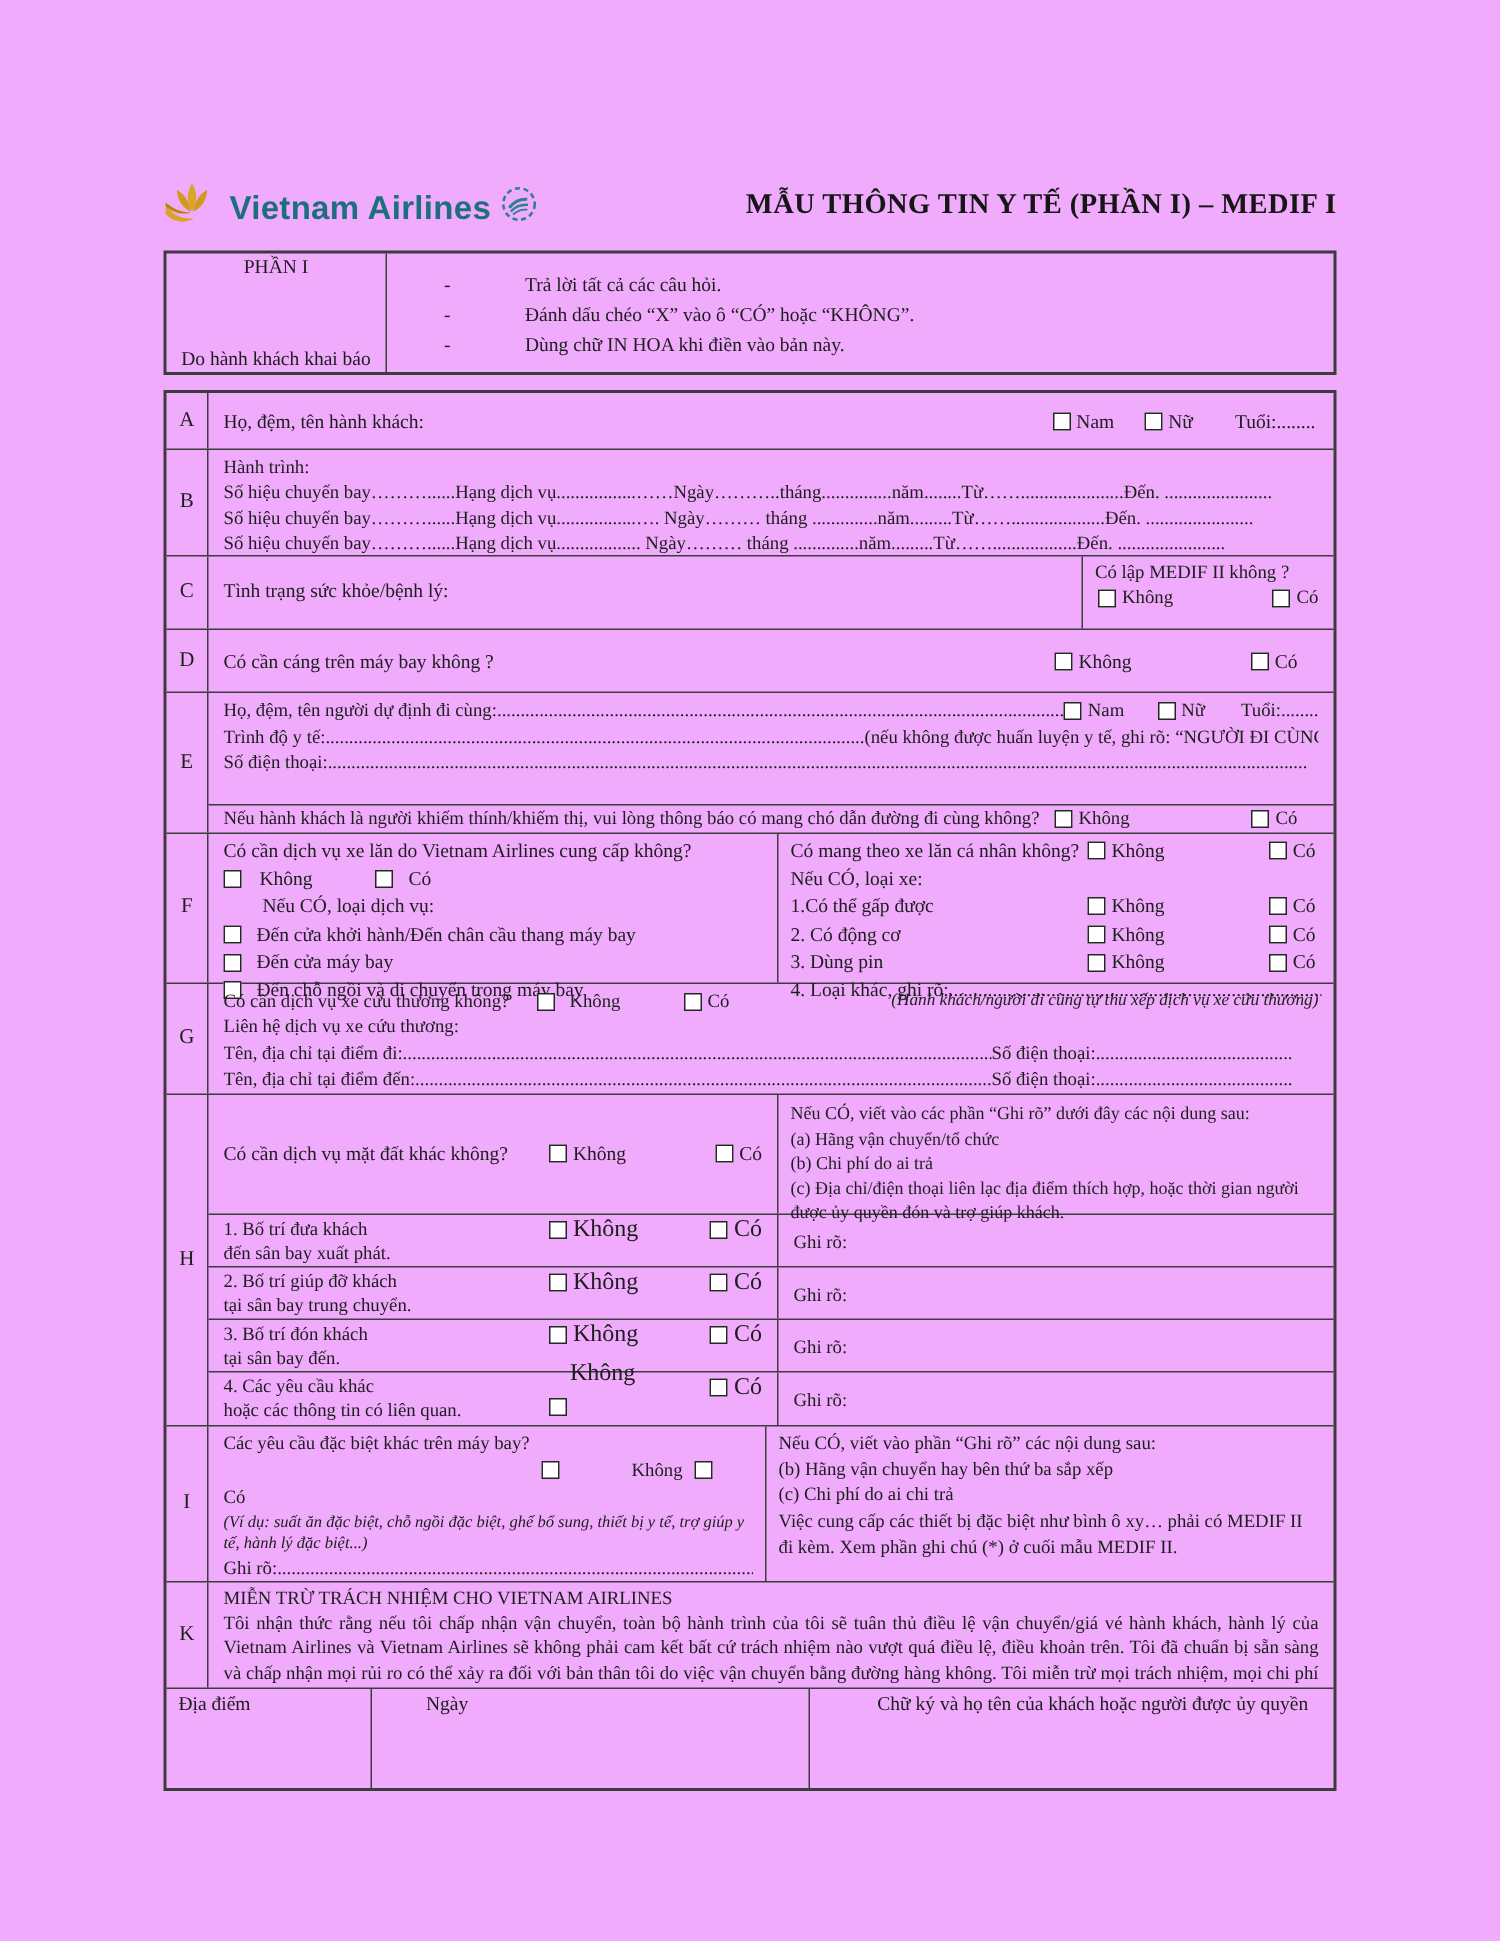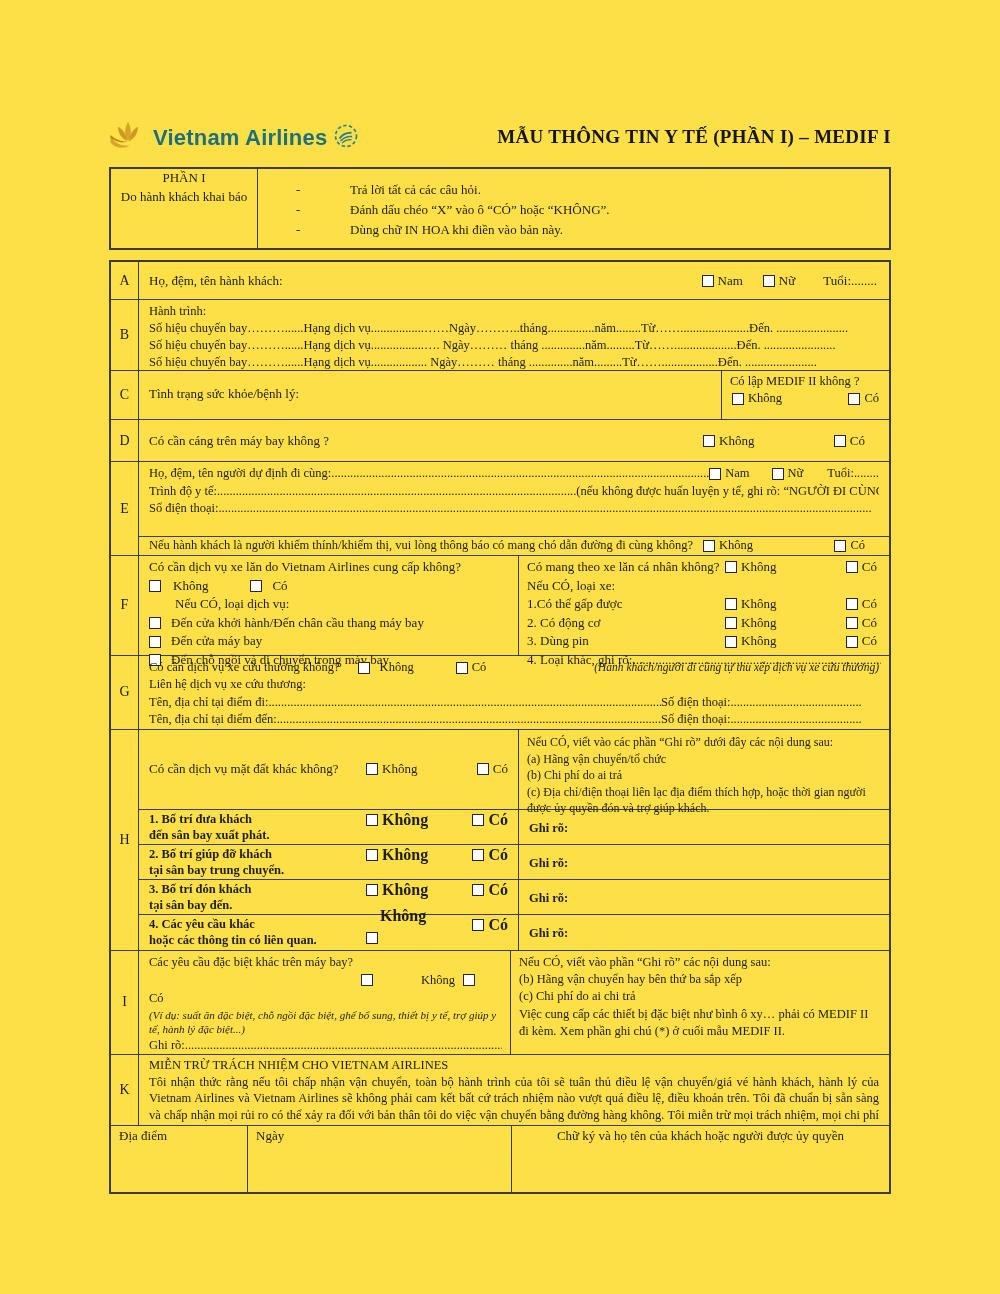--- a/index.html
+++ b/index.html
@@ -1,31 +1,31 @@
 <!DOCTYPE html>
 <html><head>
 <meta charset="utf-8">
 <style>
   * { margin:0; padding:0; box-sizing:border-box; }
   body { background:#fbfbfa; }
-  .page { position:relative; width:1000px; height:1294px; background:#fde047; margin:0 auto;
+  .page { position:relative; width:1000px; height:1294px; background:#f0abfc; margin:0 auto;
           font-family:"Liberation Serif", serif; color:#1d1d1d; overflow:hidden; }
   .sheet { position:absolute; left:109px; top:116px; width:782px; }
 
   
   .hdr { display:flex; align-items:flex-start; justify-content:space-between; height:48px; }
   .brandbox { display:flex; align-items:center; gap:6px; padding-top:4px; }
   .brandname { font-family:"Liberation Sans", sans-serif; font-weight:bold; font-size:22px;
                color:#1e6f7e; letter-spacing:0.2px; }
   .doc-title { font-size:19px; font-weight:bold; color:#161616; padding-top:10px; letter-spacing:0.3px;margin-left:28px; }
 
   
   .intro-box { display:flex; border:2px solid #3c3c3c; min-height:76px; margin-top:3px; }
   .intro-left { width:147px; border-right:1.5px solid #3c3c3c; display:flex; flex-direction:column;
-                justify-content:flex-start; align-items:center; text-align:center; font-size:13px; line-height:1.45; }
+                justify-content:space-between; align-items:center; text-align:center; font-size:13px; line-height:1.45; }
   .intro-right { flex:1; padding:11px 8px 8px 38px; font-size:13px; }
   .instr-line { display:flex; line-height:1.55; }
   .instr-dash { width:54px; }
   
   .main { border:2px solid #3c3c3c; margin-top:10px; }
   .row { display:flex; border-bottom:1.5px solid #3c3c3c; }
   .row:last-child { border-bottom:none; }
   .letter { width:28px; border-right:1.5px solid #3c3c3c; display:flex; align-items:center;
             justify-content:center; font-size:14px; flex-shrink:0; }
   .rc { flex:1; min-width:0; }
@@ -70,40 +70,40 @@
   .g-note { flex:1; text-align:right; font-style:italic; font-size:11.5px; white-space:nowrap; overflow:hidden; }
   .g-addr { display:flex; }
   .g-addr .addr { flex:1; white-space:nowrap; overflow:hidden; }
   .g-addr .phone { width:218px; white-space:nowrap; overflow:hidden; flex-shrink:0; }
   
   .h-intro { height:80px; }
   .h-left { width:380px; border-right:1.2px solid #3c3c3c; display:flex; align-items:center; padding:0 6px 0 10px; font-size:13px; flex-shrink:0; }
   .h-left .q { flex:1; }
   .pair140 { width:142px; margin-right:4px; }
   .h-right { flex:1; padding:4px 8px 0; font-size:12px; line-height:16.6px; min-width:0; }
-  .h-item { height:35px; border-bottom:1.2px solid #3c3c3c;font-weight:bold; }
+  .h-item { height:35px; border-bottom:1.2px solid #3c3c3c; }
   .h-item:last-of-type { border-bottom:none; }
   .h-item-left { width:380px; border-right:1.2px solid #3c3c3c; display:flex; padding:2px 6px 0 10px; flex-shrink:0; }
   .h-item-text { flex:1; font-size:12.5px; line-height:15.8px; }
   .h-item-left .pair140 { margin-top:1px; height:15px; }
   .h-item-right { flex:1; padding:11px 8px 0 10px; font-size:12.5px; min-width:0; }
   .h4-no { display:flex; flex-direction:column; align-items:flex-start; }
   .h4-no .lbl { margin-left:14px; }
   .h4-no .cb { margin-top:3px; }
   
   .i-row { height:104px; }
   .i-left { width:372px; border-right:1.2px solid #3c3c3c; padding:3px 8px 0 10px; font-size:12.5px; line-height:17px; flex-shrink:0; }
   .i-cbline { display:flex; align-items:center; height:19px; }
   .i-ex { font-style:italic; font-size:11px; line-height:14.5px; margin-top:1px; }
   .i-right { flex:1; padding:3px 8px 0; font-size:12.5px; line-height:17.2px; min-width:0; }
   
   .k-content { padding:2px 10px 0; font-size:12.5px; line-height:16.6px; height:70px; overflow:hidden; }
   .k-body { text-align:justify; }
   
-  .sig-row { height:66px; font-size:13px; }
+  .sig-row { height:66px; font-size:13px;gap:28px; }
   .sig-place { width:137px; border-right:1.2px solid #3c3c3c; padding:2px 8px; }
   .sig-date { width:264px; border-right:1.2px solid #3c3c3c; padding:2px 8px; }
   .sig-sign { flex:1; padding:2px 8px; text-align:center; }
 </style>
 </head>
 <body>
 
 <div class="page">
   <div class="sheet">
 

